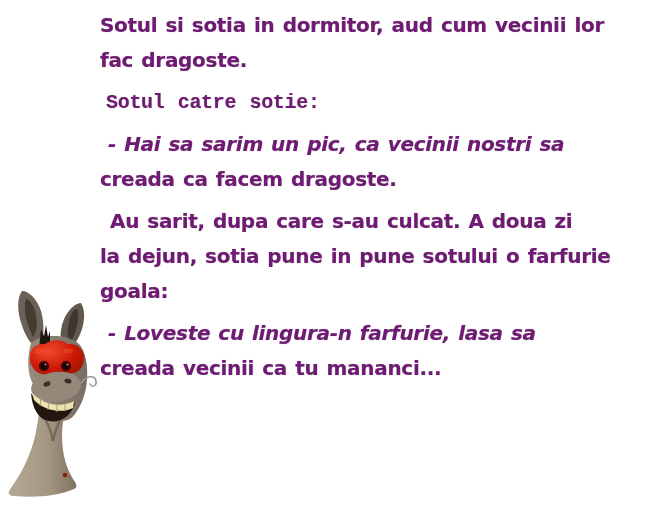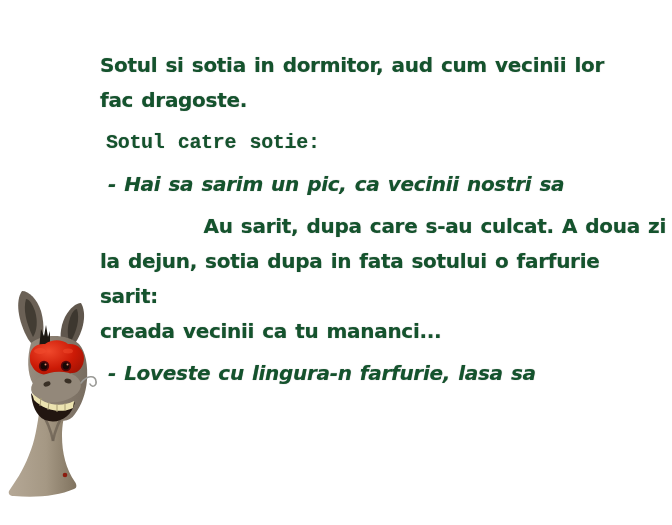--- a/index.html
+++ b/index.html
@@ -2,48 +2,48 @@
 <html><head>
 <meta charset="utf-8">
 <style>
   html,body{margin:0;padding:0;background:#fff;}
   .page{
     position:relative;width:672px;height:525px;background:#ffffff;
     font-family:"DejaVu Sans",sans-serif;overflow:hidden;
   }
   .text-block{
     position:absolute;left:100px;top:8px;width:566px;
-    color:#14532d;font-weight:700;font-size:20px;line-height:35px;
+    color:#701a75;font-weight:700;font-size:20px;line-height:35px;
     letter-spacing:-0.3px;word-spacing:1.5px;white-space:nowrap;
     text-shadow:0 0 1px rgba(0,0,0,0.38);
-    margin-top:40px;
   }
   .line{height:35px;}
   .p-start{margin-top:7px;}
   .ind6{padding-left:6px;font-family:Liberation Mono, monospace;}
   .ind8{padding-left:8px;font-style:italic;}
-  .ind10{padding-left:10px;text-align:right;}
+  .ind10{padding-left:10px;}
   .italic{font-style:italic;}
   .donkey{position:absolute;left:2px;top:281px;}
 </style>
 </head>
 <body>
 
 <div class="page">
 
   <div class="text-block">
     <div class="line">Sotul si sotia in dormitor, aud cum vecinii lor</div>
     <div class="line">fac dragoste.</div>
     <div class="line p-start ind6">Sotul catre sotie:</div>
     <div class="line p-start ind8">- Hai sa sarim un pic, ca vecinii nostri sa</div>
+    <div class="line">creada ca facem dragoste.</div>
     <div class="line p-start ind10">Au sarit, dupa care s-au culcat. A doua zi</div>
-    <div class="line">la dejun, sotia dupa in fata sotului o farfurie</div>
-    <div class="line">sarit:</div>
+    <div class="line">la dejun, sotia pune in pune sotului o farfurie</div>
+    <div class="line">goala:</div>
+    <div class="line p-start ind8">- Loveste cu lingura-n farfurie, lasa sa</div>
     <div class="line">creada vecinii ca tu mananci...</div>
-    <div class="line p-start ind8">- Loveste cu lingura-n farfurie, lasa sa</div>
   </div>
 
   <svg class="donkey" viewBox="0 0 110 245" width="110" height="245" xmlns="http://www.w3.org/2000/svg">
     <defs>
       <linearGradient id="gBody" x1="0" y1="0" x2="1" y2="0">
         <stop offset="0" stop-color="#b5a896"></stop>
         <stop offset="0.55" stop-color="#a59884"></stop>
         <stop offset="1" stop-color="#80735f"></stop>
       </linearGradient>
       <linearGradient id="gFace" x1="0" y1="0" x2="1" y2="0">

